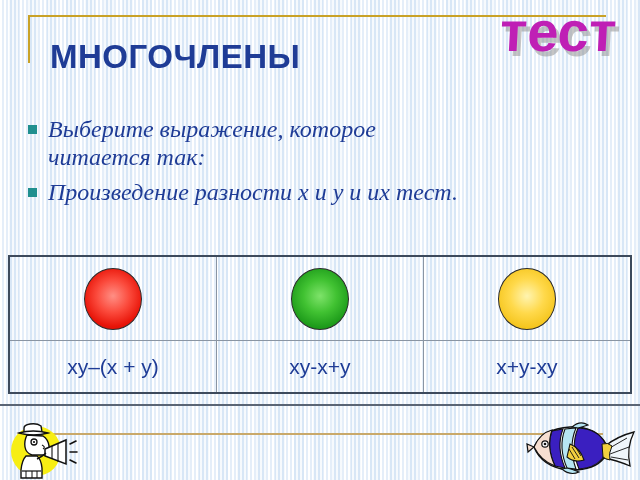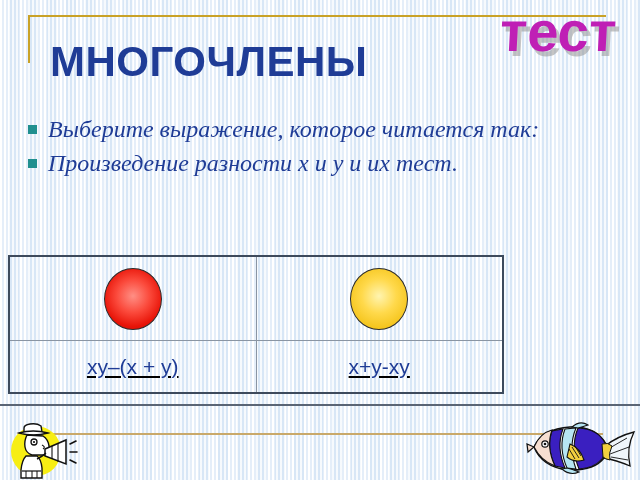--- a/index.html
+++ b/index.html
@@ -65,21 +65,21 @@
     z-index: 3;
   }
 
   
   #title {
     position: absolute;
     left: 50px;
     top: 38px;
     font-family: "Liberation Sans", sans-serif;
     font-weight: bold;
-    font-size: 42px;
+    font-size: 33px;
     letter-spacing: 0.5px;
     color: #1f3c96;
     z-index: 4;
     white-space: nowrap;
   }
   #test-word {
     position: absolute;
     right: 24px;
     top: 4px;
     font-family: "Liberation Sans", sans-serif;
@@ -92,21 +92,21 @@
     z-index: 4;
     white-space: nowrap;
     line-height: 1;
   }
 
   
   #body-list {
     position: absolute;
     left: 28px;
     top: 115px;
-    width: 560px;
+    width: 447px;
     z-index: 4;
   }
   .bullet-row {
     display: flex;
     align-items: flex-start;
     margin-bottom: 6px;
   }
   .bullet-mark {
     flex: 0 0 auto;
     width: 9px;
@@ -122,28 +122,27 @@
     line-height: 1.18;
     color: #1f3c96;
     max-width: 500px;
   }
 
   
   #answer-table {
     position: absolute;
     left: 8px;
     top: 255px;
-    width: 496px;
+    width: 624px;
     height: 139px;
     border: 2px solid #3d4a5c;
     box-sizing: border-box;
     display: flex;
     z-index: 5;
     background: transparent;
-    text-decoration: underline;
   }
   .tcol {
     flex: 1 1 0;
     position: relative;
     display: flex;
     flex-direction: column;
     border-right: 1px solid #8a95a3;
     box-sizing: border-box;
   }
   .tcol:last-child { border-right: none; }
@@ -258,20 +257,28 @@
 
     <div class="tcol">
       <div class="cell-top">
         <div class="ball red"></div>
       </div>
       <div class="cell-bottom">
         <span class="formula">xy–(x + y)</span>
       </div>
     </div>
 
+    <div class="tcol">
+      <div class="cell-top">
+        <div class="ball green"></div>
+      </div>
+      <div class="cell-bottom">
+        <span class="formula">xy-x+y</span>
+      </div>
+    </div>
 
 
     <div class="tcol">
       <div class="cell-top">
         <div class="ball yellow"></div>
       </div>
       <div class="cell-bottom">
         <span class="formula">x+y-xy</span>
       </div>
     </div>

